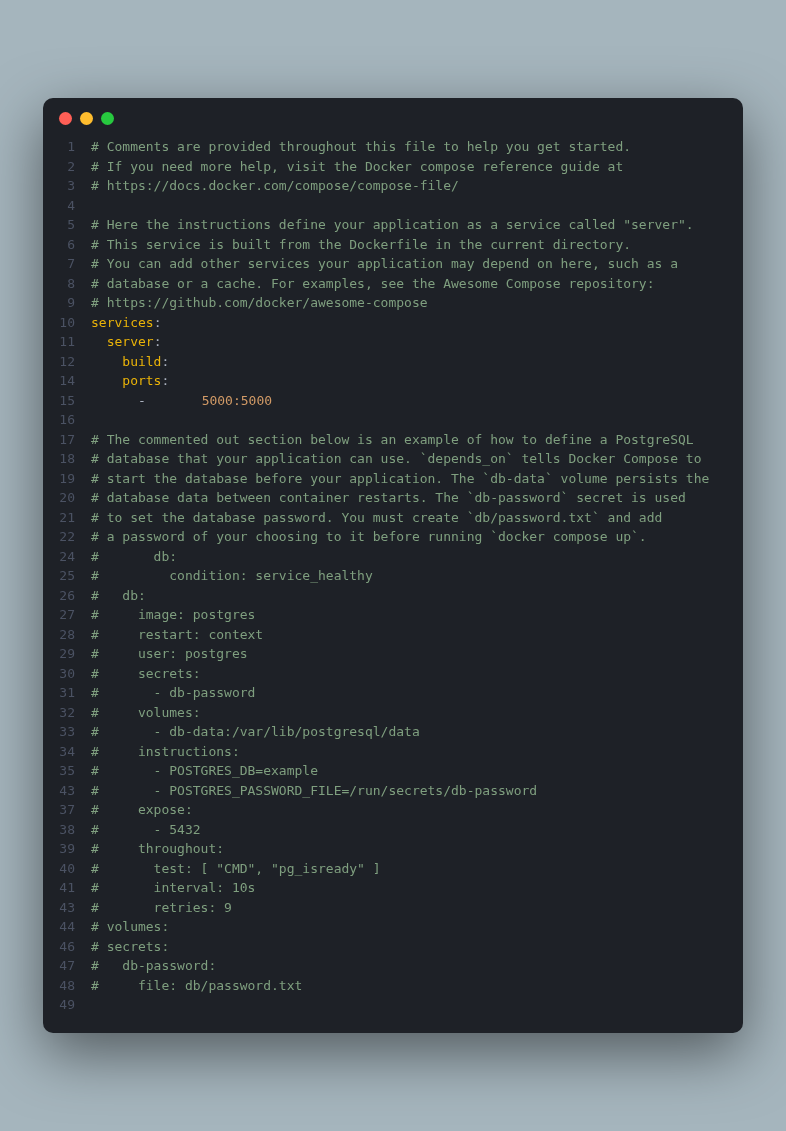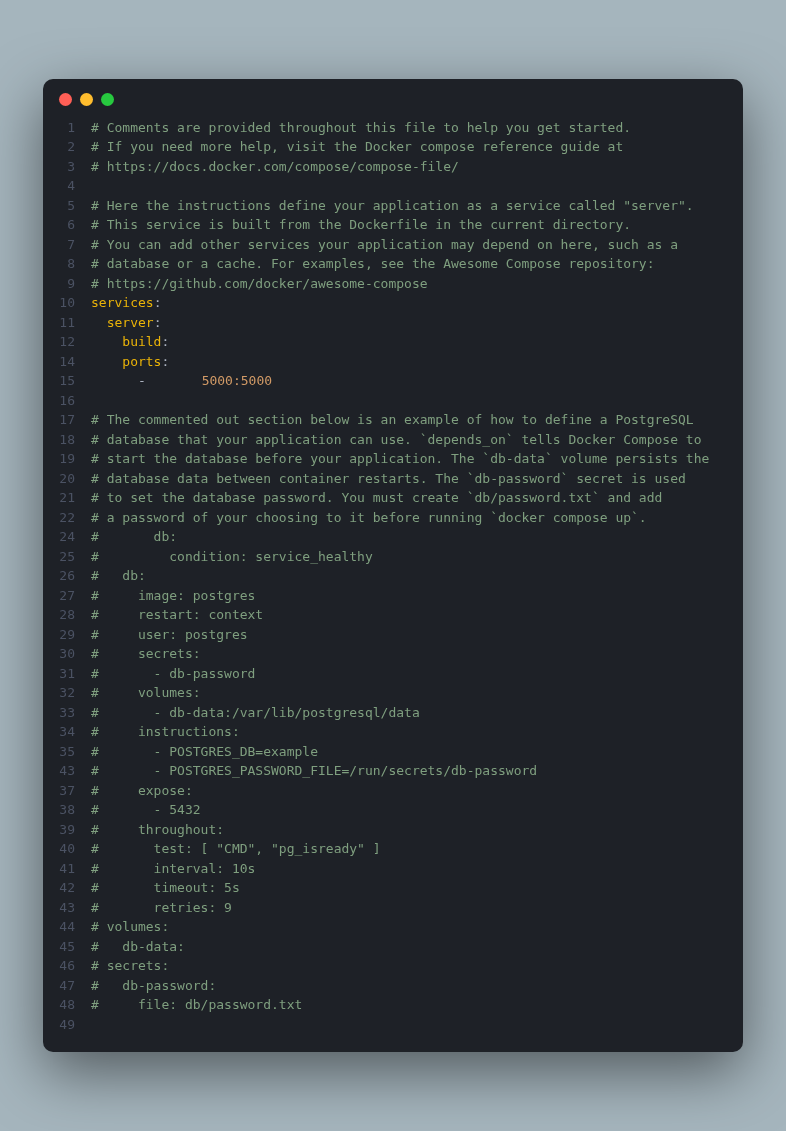--- a/index.html
+++ b/index.html
@@ -105,22 +105,20 @@
       <div class="line"><span class="gutter">32</span><span class="code"><span class="c-comment">#     volumes:</span></span></div>
       <div class="line"><span class="gutter">33</span><span class="code"><span class="c-comment">#       - db-data:/var/lib/postgresql/data</span></span></div>
       <div class="line"><span class="gutter">34</span><span class="code"><span class="c-comment">#     instructions:</span></span></div>
       <div class="line"><span class="gutter">35</span><span class="code"><span class="c-comment">#       - POSTGRES_DB=example</span></span></div>
       <div class="line"><span class="gutter">43</span><span class="code"><span class="c-comment">#       - POSTGRES_PASSWORD_FILE=/run/secrets/db-password</span></span></div>
       <div class="line"><span class="gutter">37</span><span class="code"><span class="c-comment">#     expose:</span></span></div>
       <div class="line"><span class="gutter">38</span><span class="code"><span class="c-comment">#       - 5432</span></span></div>
       <div class="line"><span class="gutter">39</span><span class="code"><span class="c-comment">#     throughout:</span></span></div>
       <div class="line"><span class="gutter">40</span><span class="code"><span class="c-comment">#       test: [ "CMD", "pg_isready" ]</span></span></div>
       <div class="line"><span class="gutter">41</span><span class="code"><span class="c-comment">#       interval: 10s</span></span></div>
-      <div class="line"><span class="gutter">42</span><span class="code"><span class="c-comment">#       timeout: 5s</span></span></div>
       <div class="line"><span class="gutter">43</span><span class="code"><span class="c-comment">#       retries: 9</span></span></div>
       <div class="line"><span class="gutter">44</span><span class="code"><span class="c-comment"># volumes:</span></span></div>
-      <div class="line"><span class="gutter">45</span><span class="code"><span class="c-comment">#   db-data:</span></span></div>
       <div class="line"><span class="gutter">46</span><span class="code"><span class="c-comment"># secrets:</span></span></div>
       <div class="line"><span class="gutter">47</span><span class="code"><span class="c-comment">#   db-password:</span></span></div>
       <div class="line"><span class="gutter">48</span><span class="code"><span class="c-comment">#     file: db/password.txt</span></span></div>
       <div class="line"><span class="gutter">49</span><span class="code">&nbsp;</span></div>
     </div>
 </div>
 
 </body></html>

